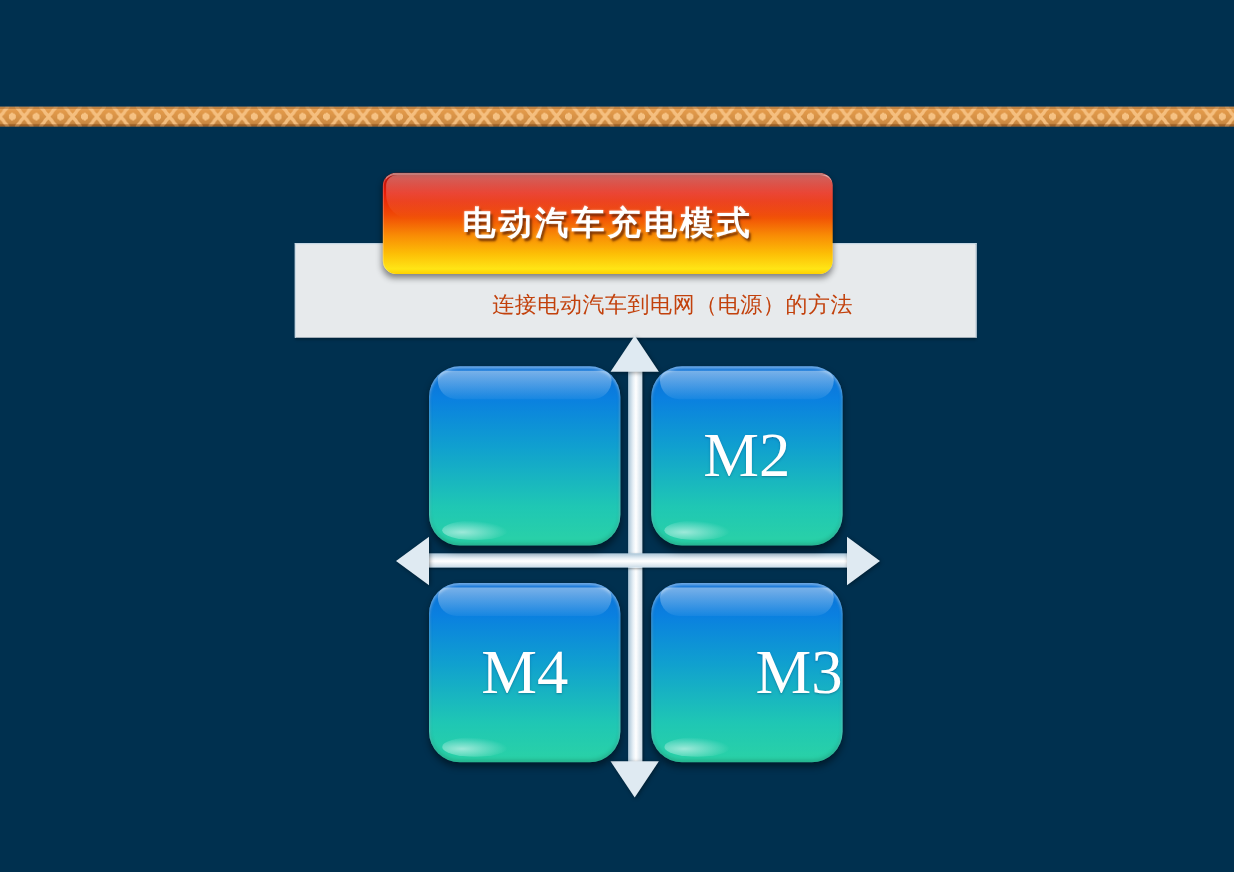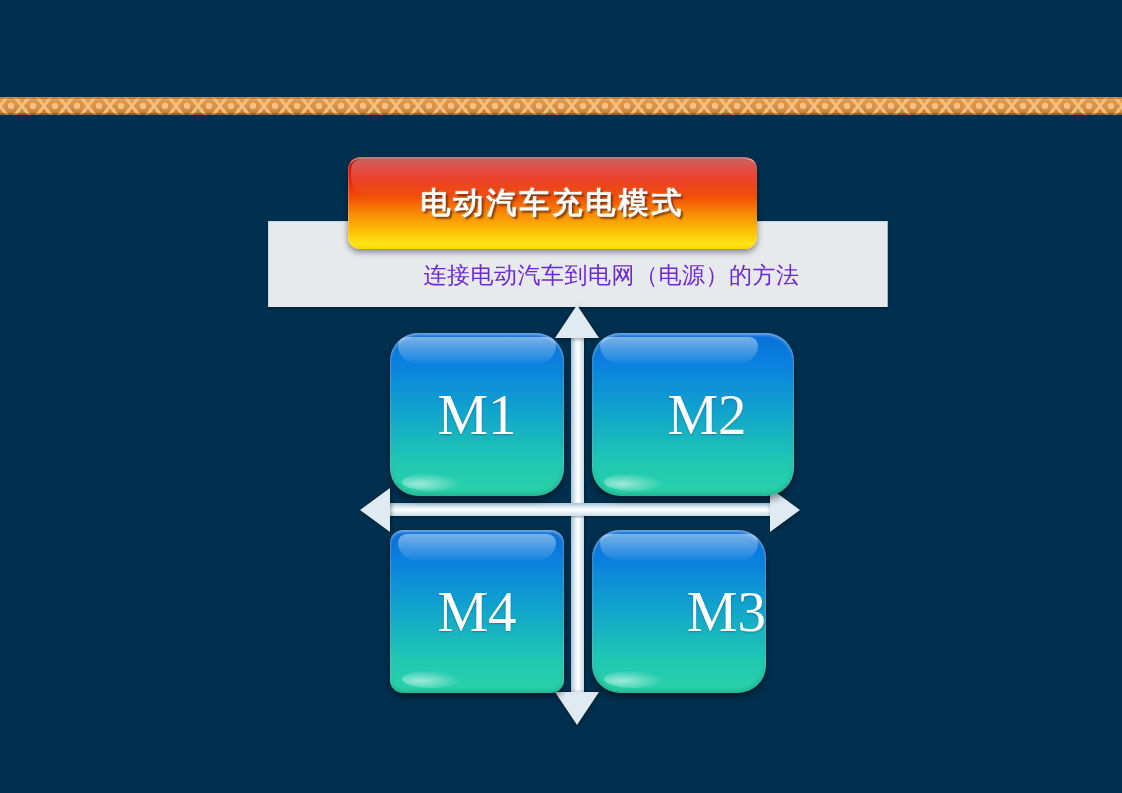--- a/index.html
+++ b/index.html
@@ -78,22 +78,22 @@
     left: 0;
     top: 0;
     width: 685px;
     height: 85px;
     display: flex;
     align-items: flex-end;
     justify-content: center;
     padding-bottom: 16px;
     box-sizing: border-box;
     font-family: "Liberation Serif", "DejaVu Serif", serif;
-    font-size: 23px;
-    color: #6d28d9;
+    font-size: 20px;
+    color: #c2410c;
     letter-spacing: 0.5px;
     white-space: nowrap;
   }
 
   
   .title-banner {
     position: absolute;
     left: 348px;
     top: 157px;
     width: 409px;
@@ -265,22 +265,22 @@
     position: relative;
     font-family: "Liberation Serif", "DejaVu Serif", serif;
     font-size: 57px;
     color: #ffffff;
     line-height: 1;
     text-shadow: 0 1px 2px rgba(0,40,80,0.35);
     z-index: 2;
   }
 
   .box-m1 { left: 30px;  top: 28px;  }
-  .box-m2 { left: 232px; top: 28px; padding-left: 28px;  }
-  .box-m4 { left: 30px;  top: 225px; border-radius: 13px; }
+  .box-m2 { left: 232px; top: 28px;  }
+  .box-m4 { left: 30px;  top: 225px; }
   .box-m3 { left: 232px; top: 225px; justify-content: flex-end; }
 </style>
 </head>
 <body>
 
 <div class="slide">
 
   <div class="ornament-band">
     <div class="motif"></div>
     <div class="shade-top"></div>
@@ -303,21 +303,20 @@
     <div class="axis-h-shaft"></div>
 
     <div class="arrow-head arrow-up"></div>
     <div class="arrow-head arrow-down"></div>
     <div class="arrow-head arrow-left"></div>
     <div class="arrow-head arrow-right"></div>
 
     <div class="mode-box box-m1">
       <div class="hl"></div>
       <div class="hl-bot"></div>
-      <span class="mode-label">M1</span>
     </div>
 
     <div class="mode-box box-m2">
       <div class="hl"></div>
       <div class="hl-bot"></div>
       <span class="mode-label">M2</span>
     </div>
 
     <div class="mode-box box-m4">
       <div class="hl"></div>

